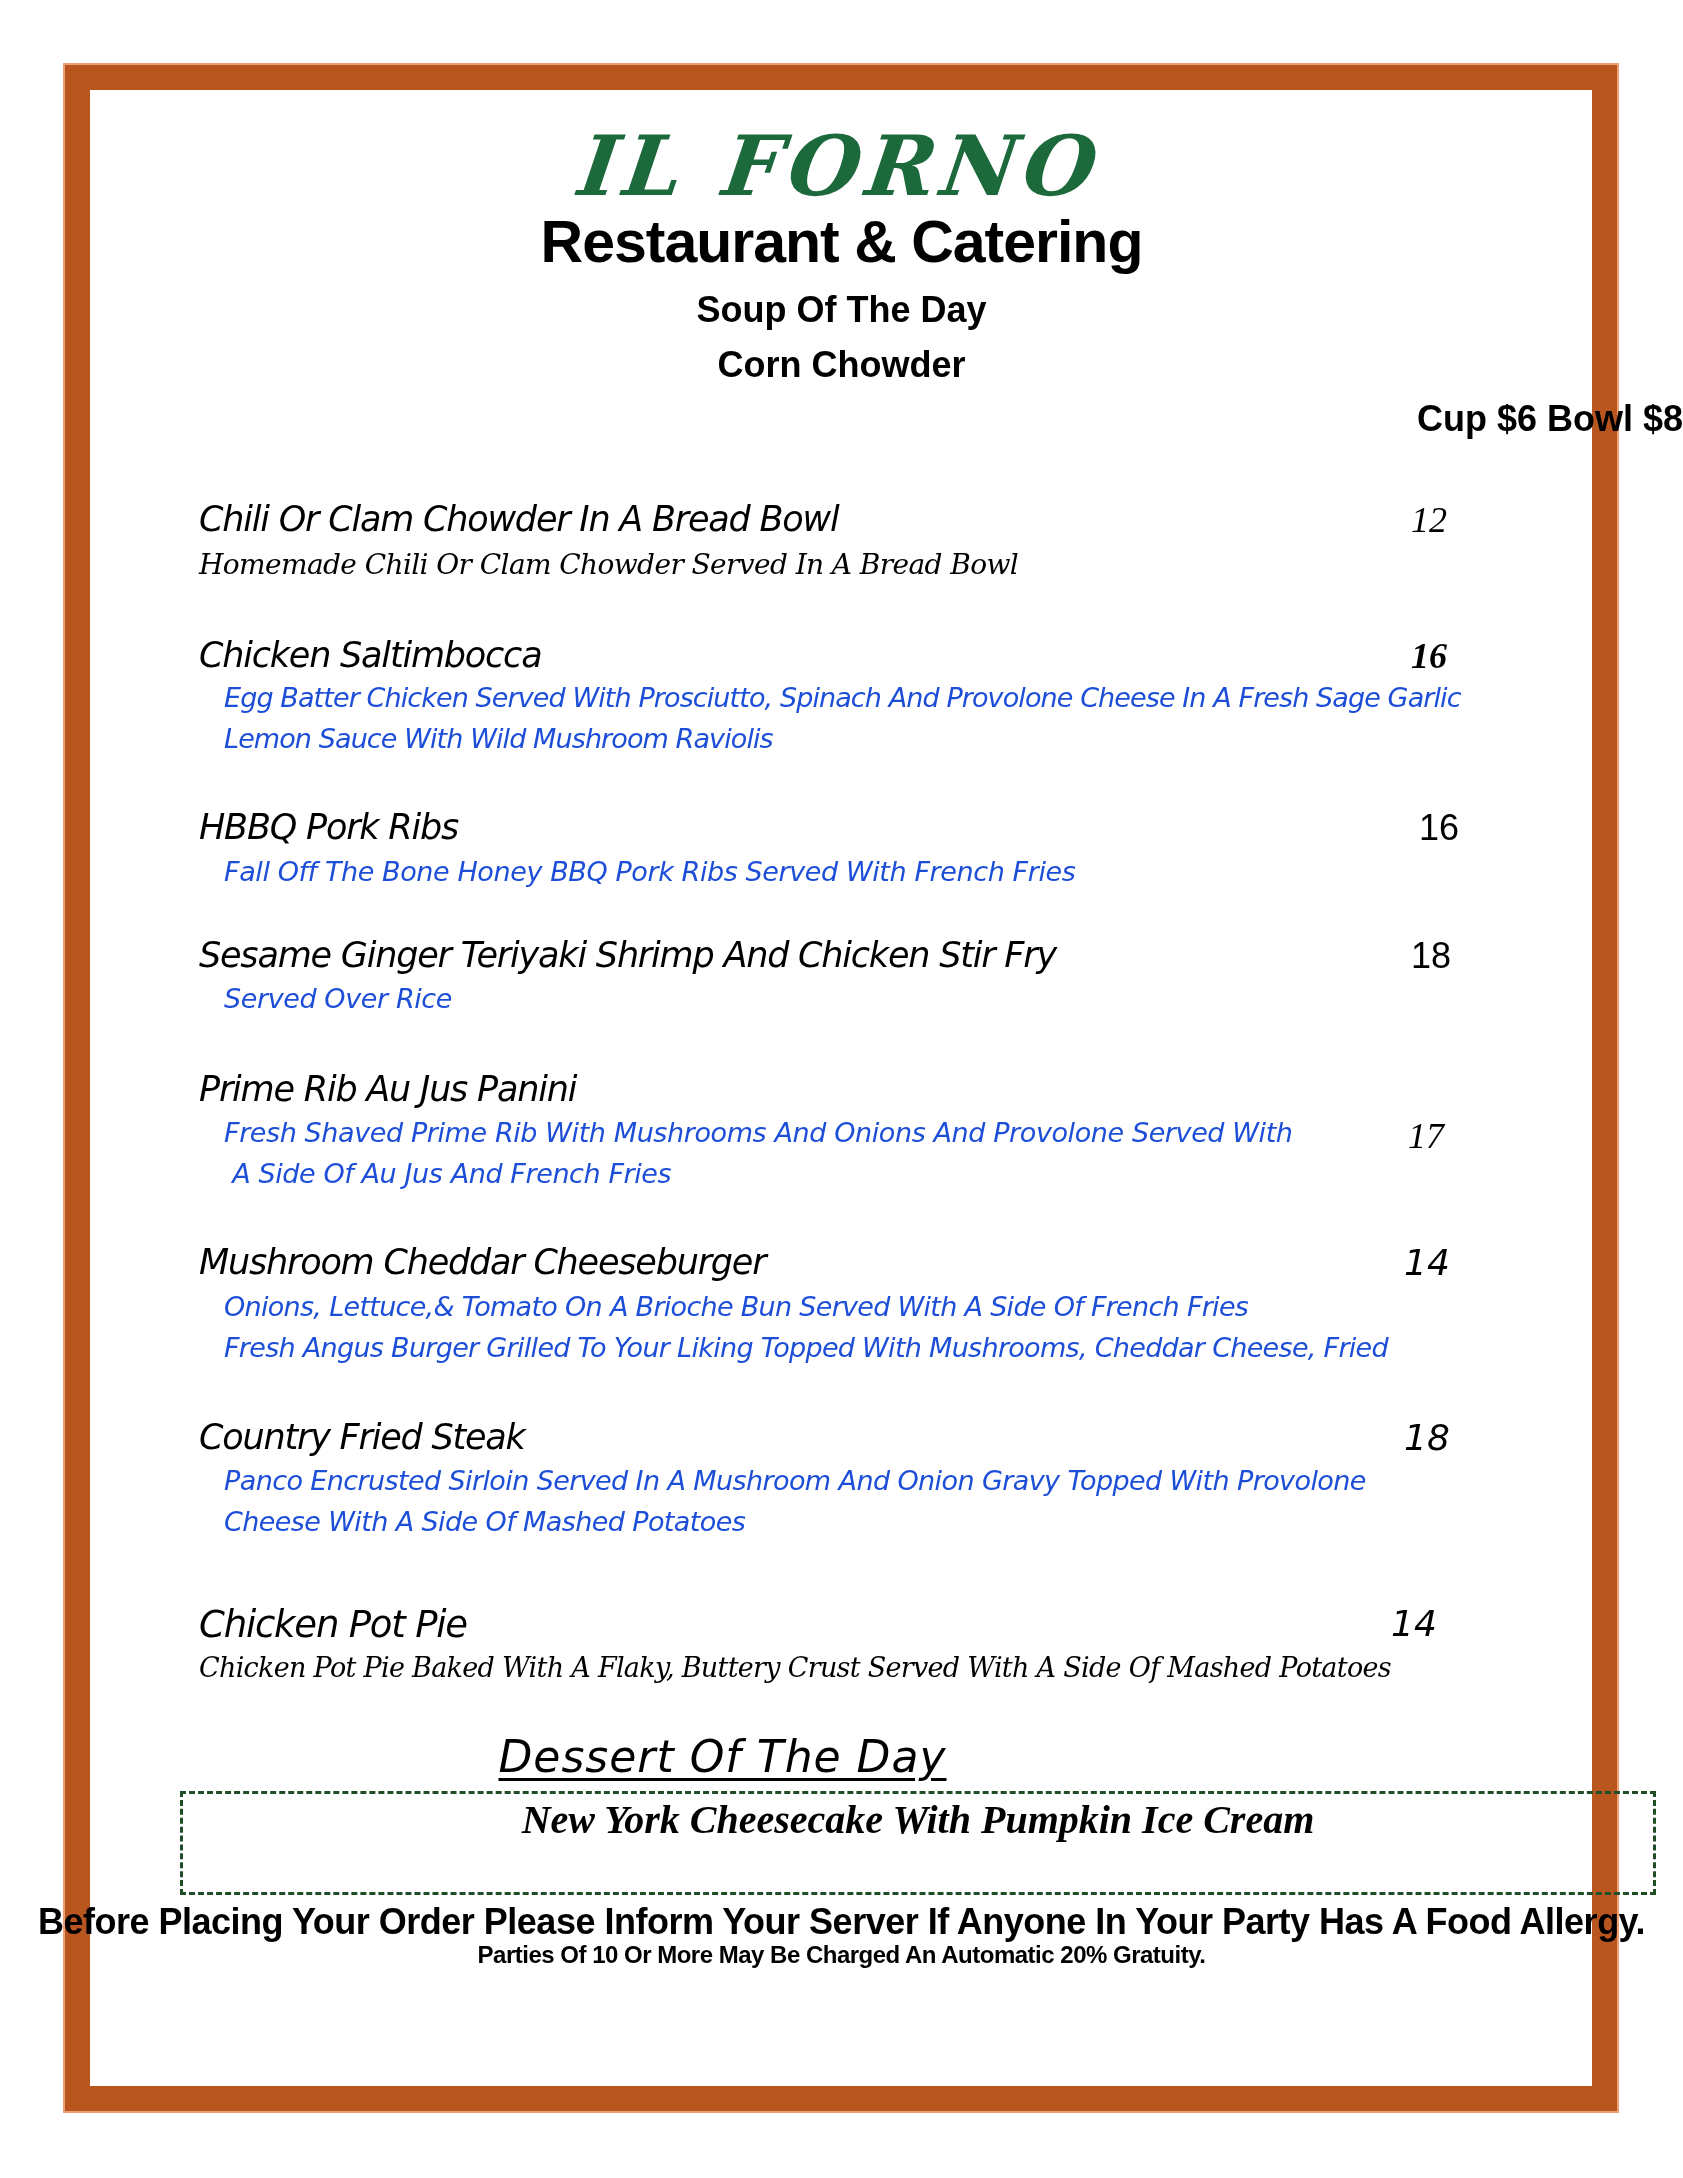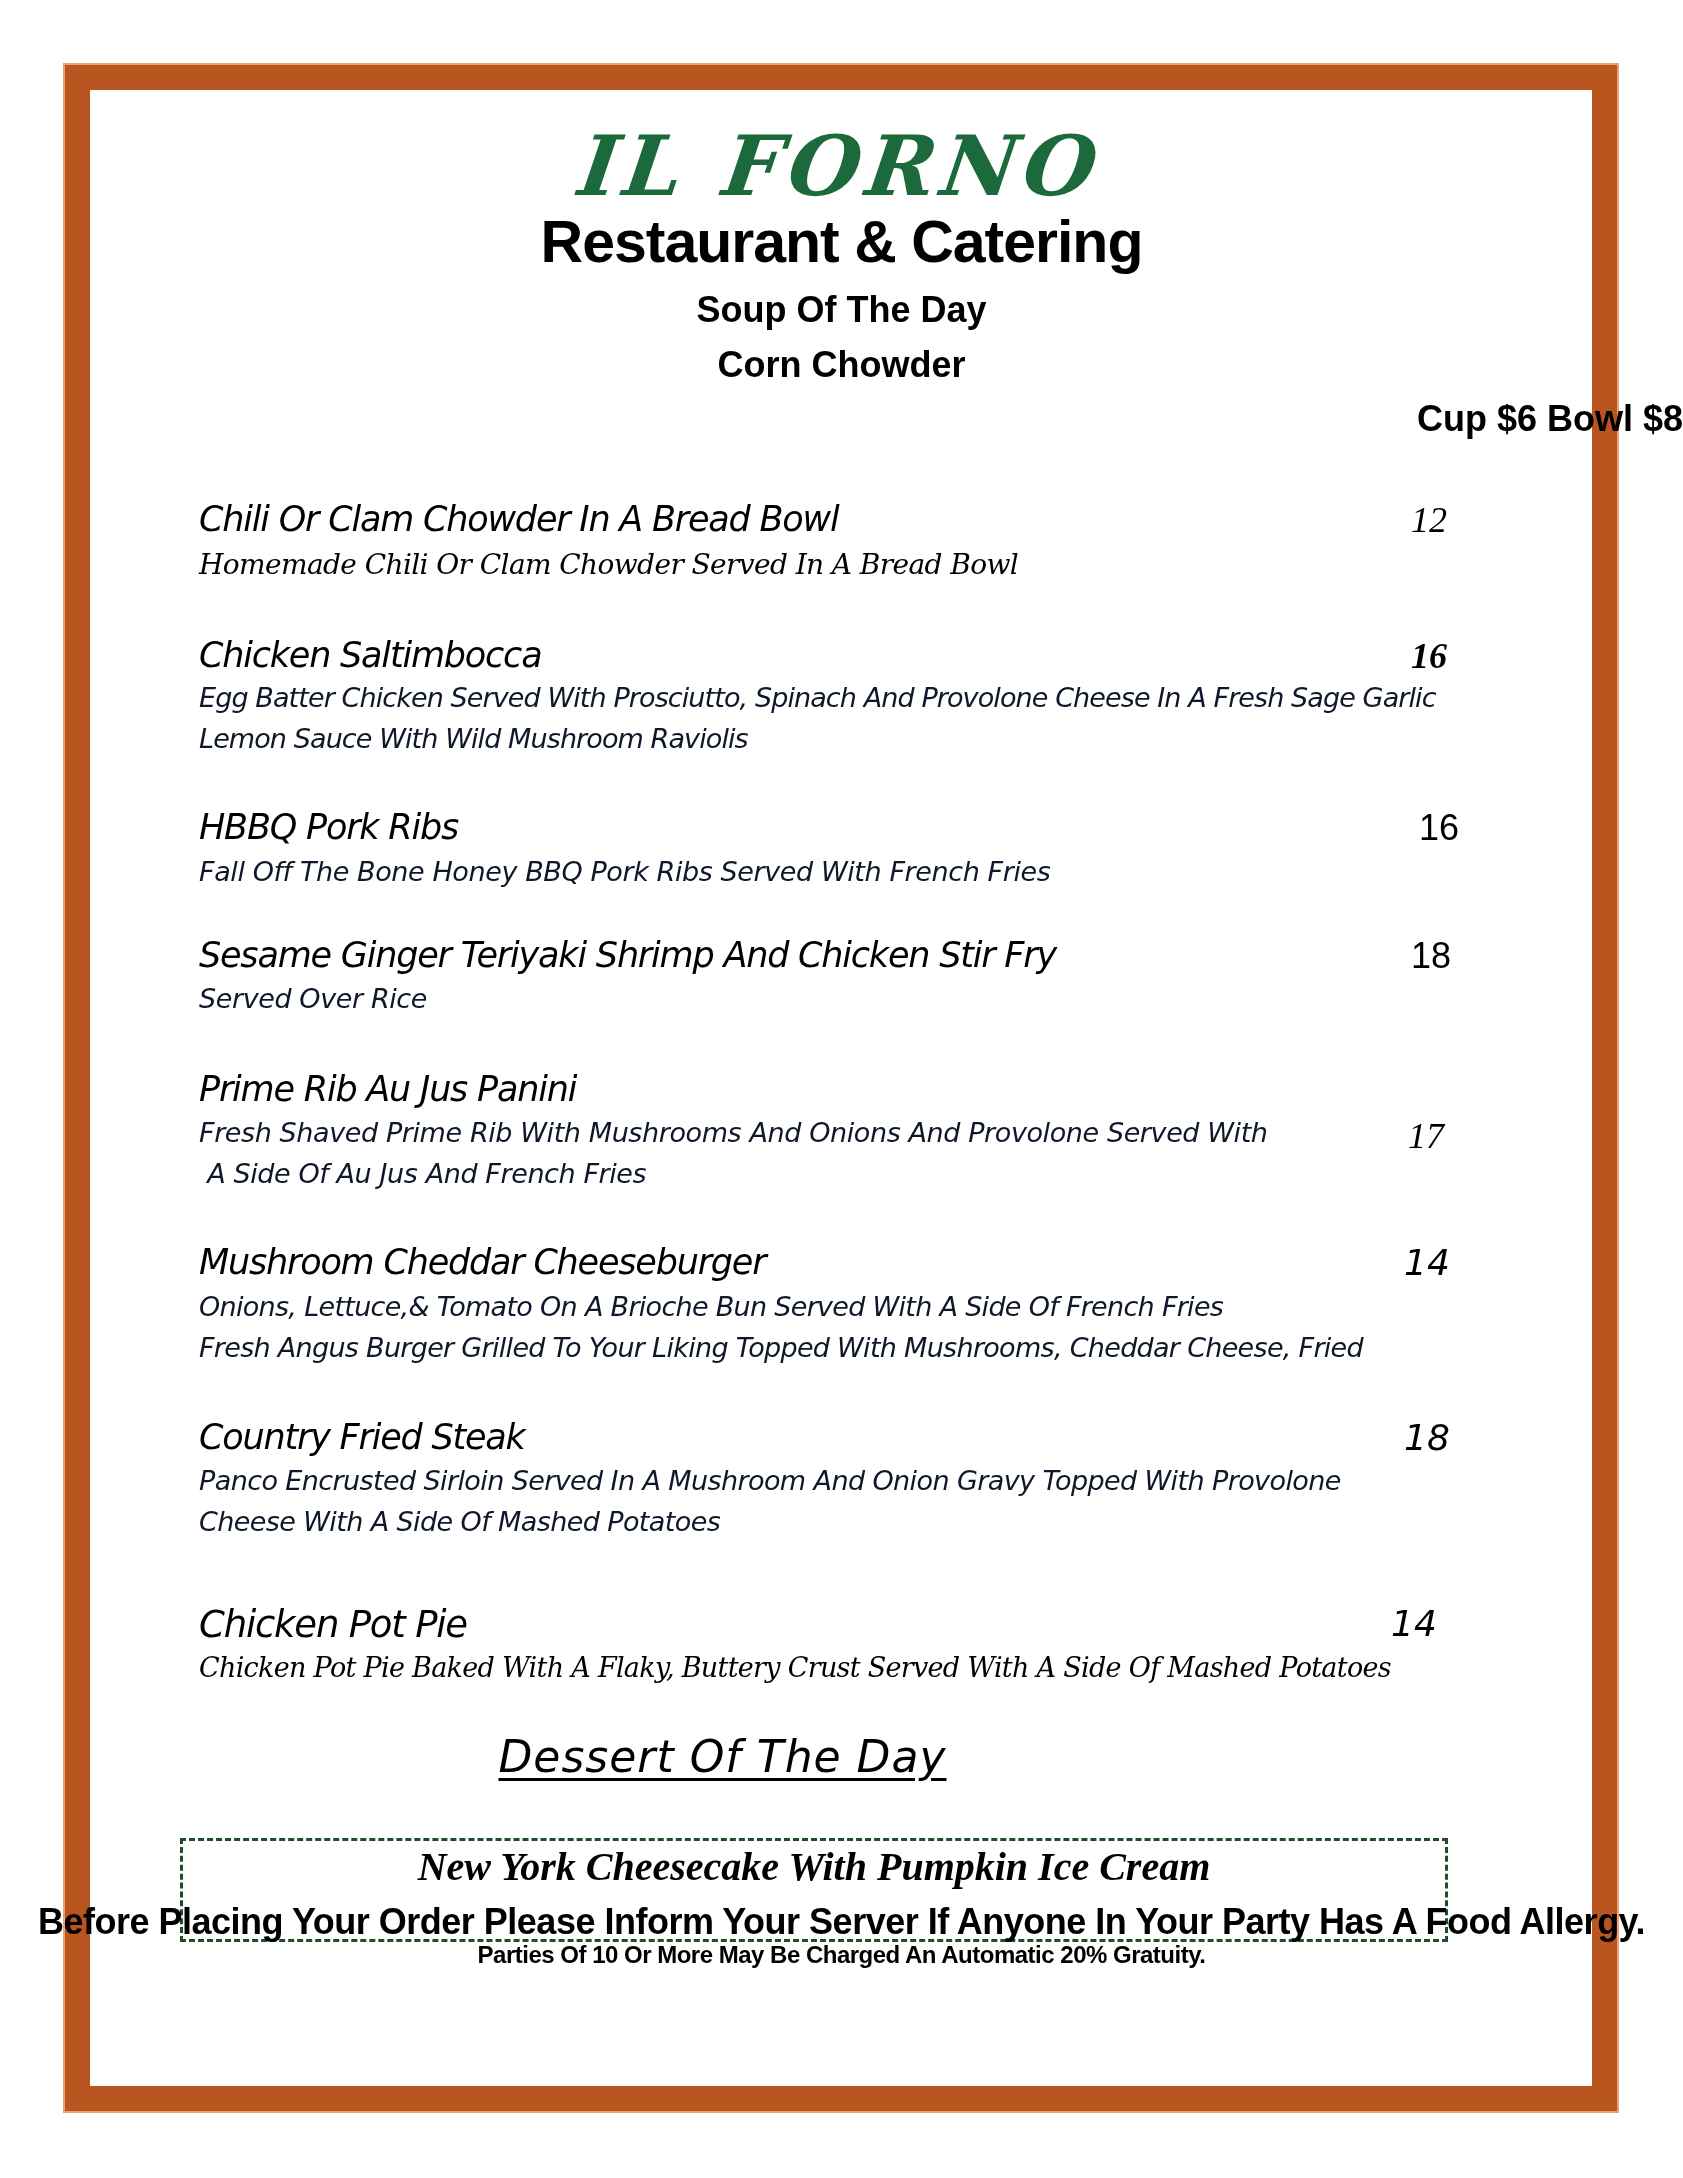--- a/index.html
+++ b/index.html
@@ -51,21 +51,21 @@
     white-space: nowrap;
   }
   .item-desc {
     position: absolute; left: 199px;
     font-style: italic;
     font-size: 28px;
     line-height: 41px;
     white-space: nowrap;
   }
   .desc-serif { font-family: "DejaVu Serif", serif; letter-spacing: -0.6px; }
-  .desc-sans { font-family: "DejaVu Sans", sans-serif; letter-spacing: -0.4px; font-weight: normal; color: #0f172a; }
+  .desc-sans { font-family: "DejaVu Sans", sans-serif; letter-spacing: -0.4px; font-weight: normal; color: #1d4ed8; margin-left: 25px; }
 
   .price {
     position: absolute;
     font-size: 36px;
     white-space: nowrap;
   }
   .p-serif-italic { font-family: "Liberation Serif", serif; font-style: italic; }
   .p-serif-bold { font-family: "Liberation Serif", serif; font-style: italic; font-weight: bold; }
   .p-sans { font-family: "Liberation Sans", sans-serif; }
   .p-sans-italic { font-family: "DejaVu Sans", sans-serif; font-style: italic; }
@@ -80,24 +80,23 @@
   }
   .dessert-heading span {
     text-decoration: underline;
     text-decoration-thickness: 3px;
     text-underline-offset: 6px;
   }
 
   .dessert-box {
     position: absolute;
     left: 180px; top: 1791px;
-    width: 1268px; height: 104px;
+    width: 1476px; height: 104px;
     box-sizing: border-box;
     border: 3px dashed #1e4d26;
-    margin-top: 47px;
   }
   .dessert-item {
     position: absolute; left: 0; width: 100%; top: 2px;
     text-align: center;
     font-family: "Liberation Serif", serif;
     font-style: italic;
     font-weight: bold;
     font-size: 40px;
   }
 

